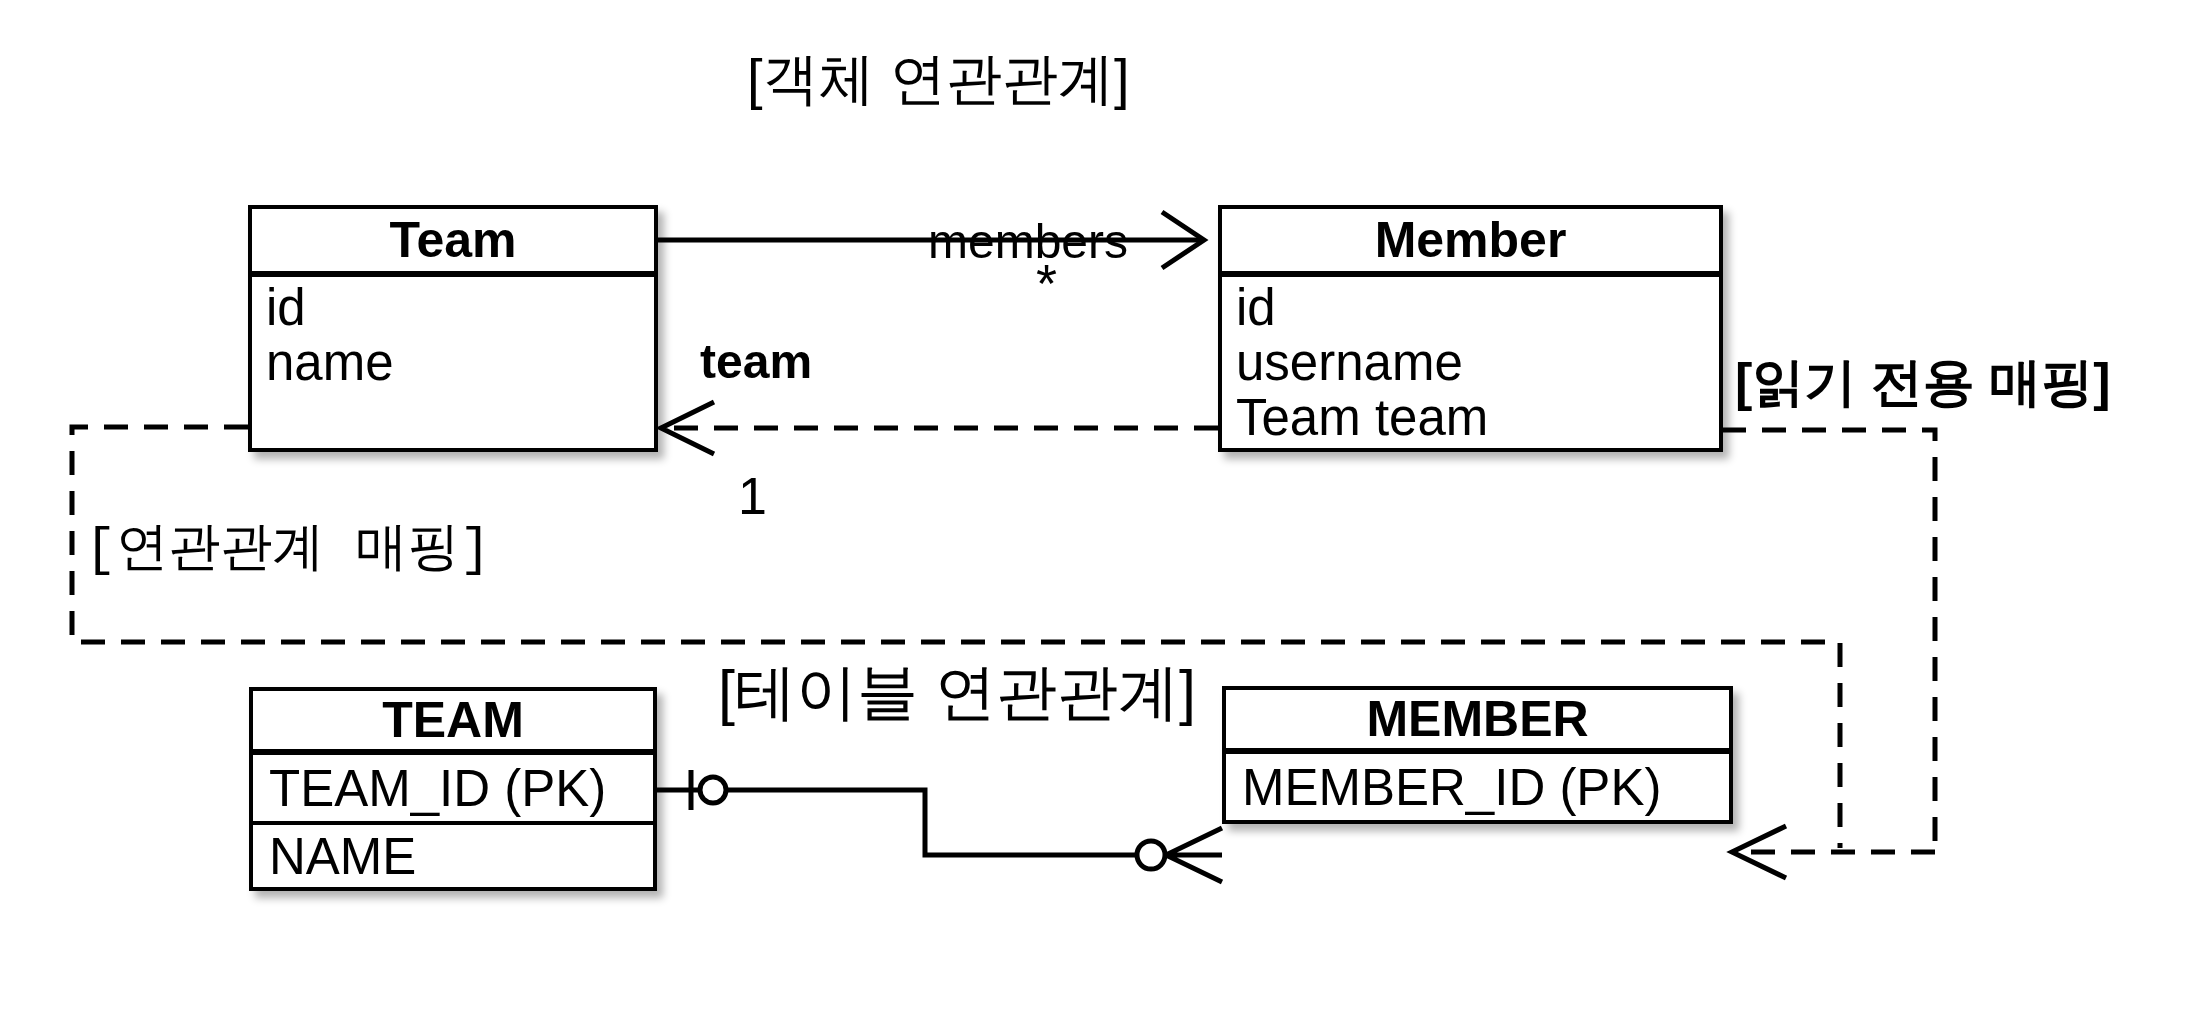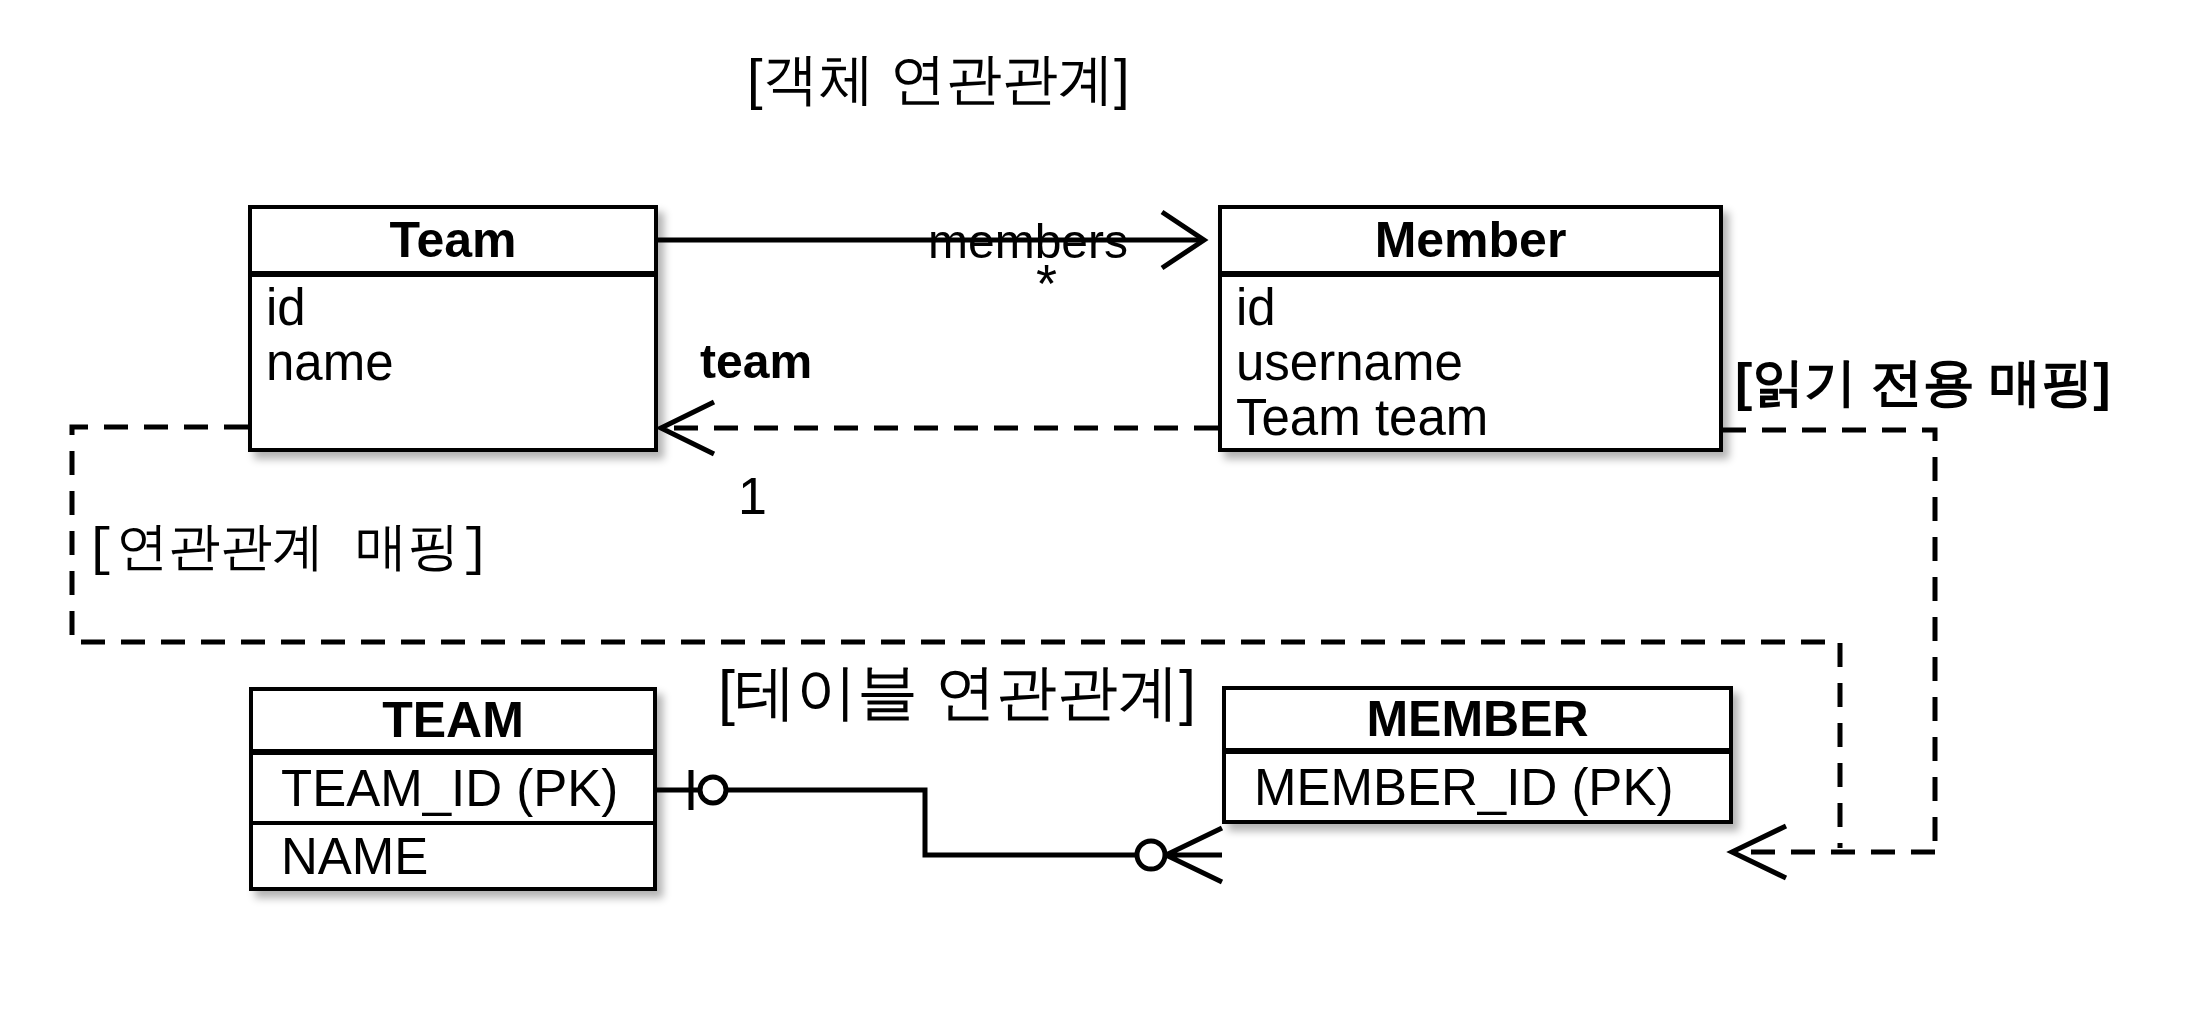--- a/index.html
+++ b/index.html
@@ -24,21 +24,21 @@
   .tbl .uml-header { height:58px; }
   .uml-body {
     border-top:3px solid #000; margin-top:0;
     padding:3px 0 0 14px; font-size:51px; line-height:55px;
   }
   .field { height:55px; }
   .bold { font-weight:normal; }
 
   .trow {
     box-sizing:border-box; height:66px; display:flex; align-items:center;
-    padding-left:28px; font-size:51px;
+    padding-left:16px; font-size:51px;
   }
   .trow + .trow, .tcompartment { border-top:4px solid #000; }
   .tcompartment {
     box-sizing:border-box; padding:2px 0 2px 16px;
     font-size:51px; line-height:56px;
   }
   .tline { height:56px; display:flex; align-items:center; }
 </style>
 </head>
 <body>

